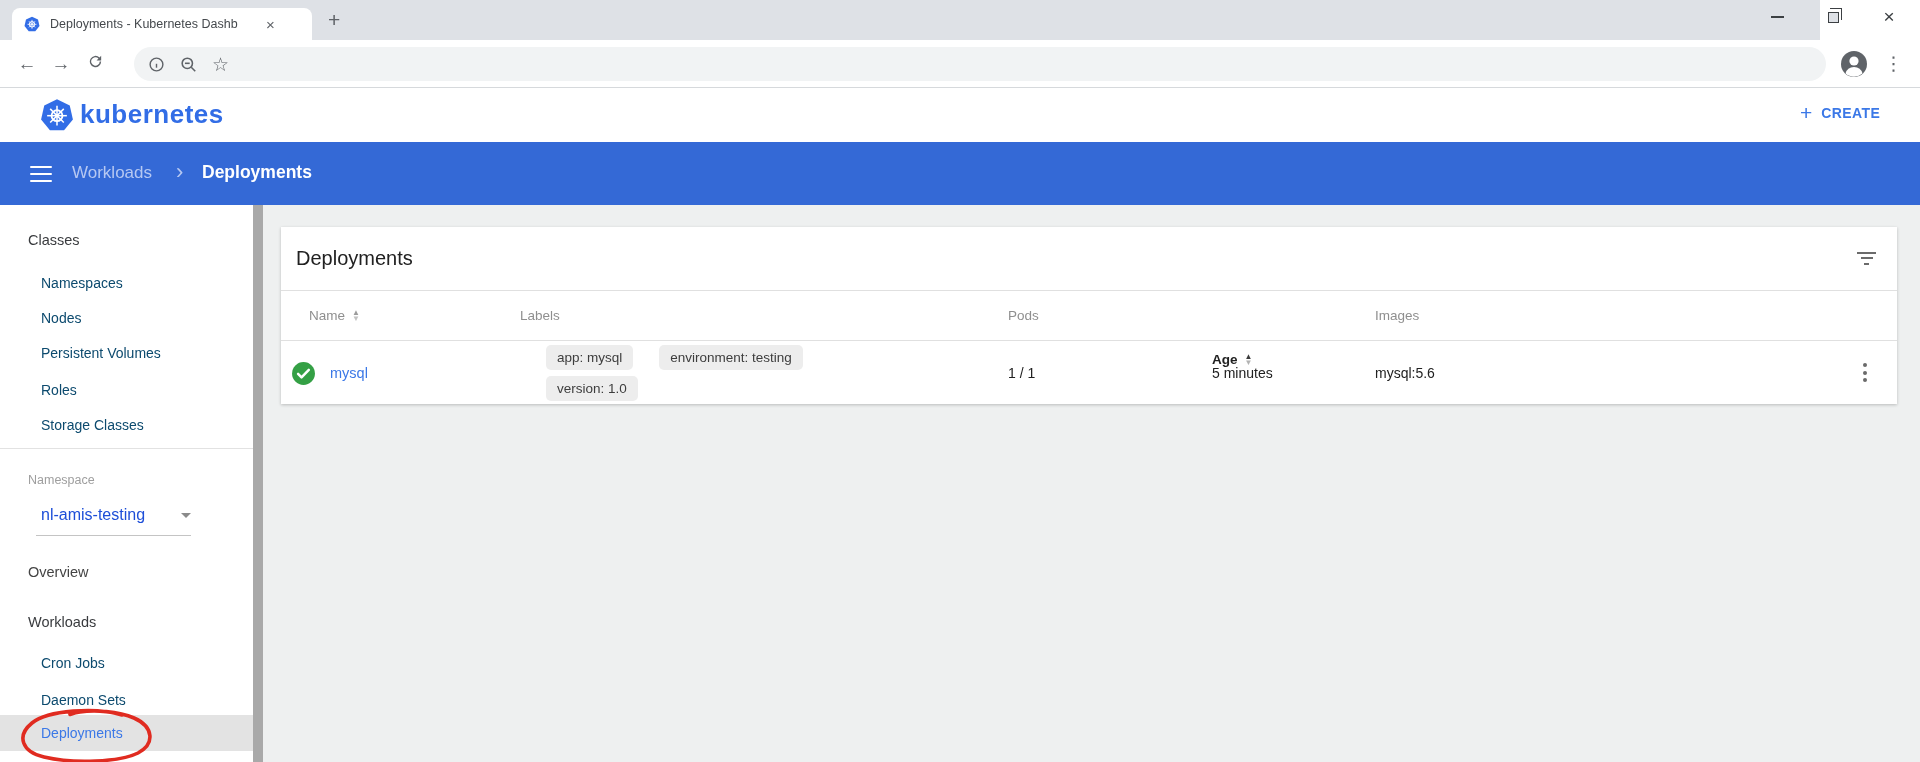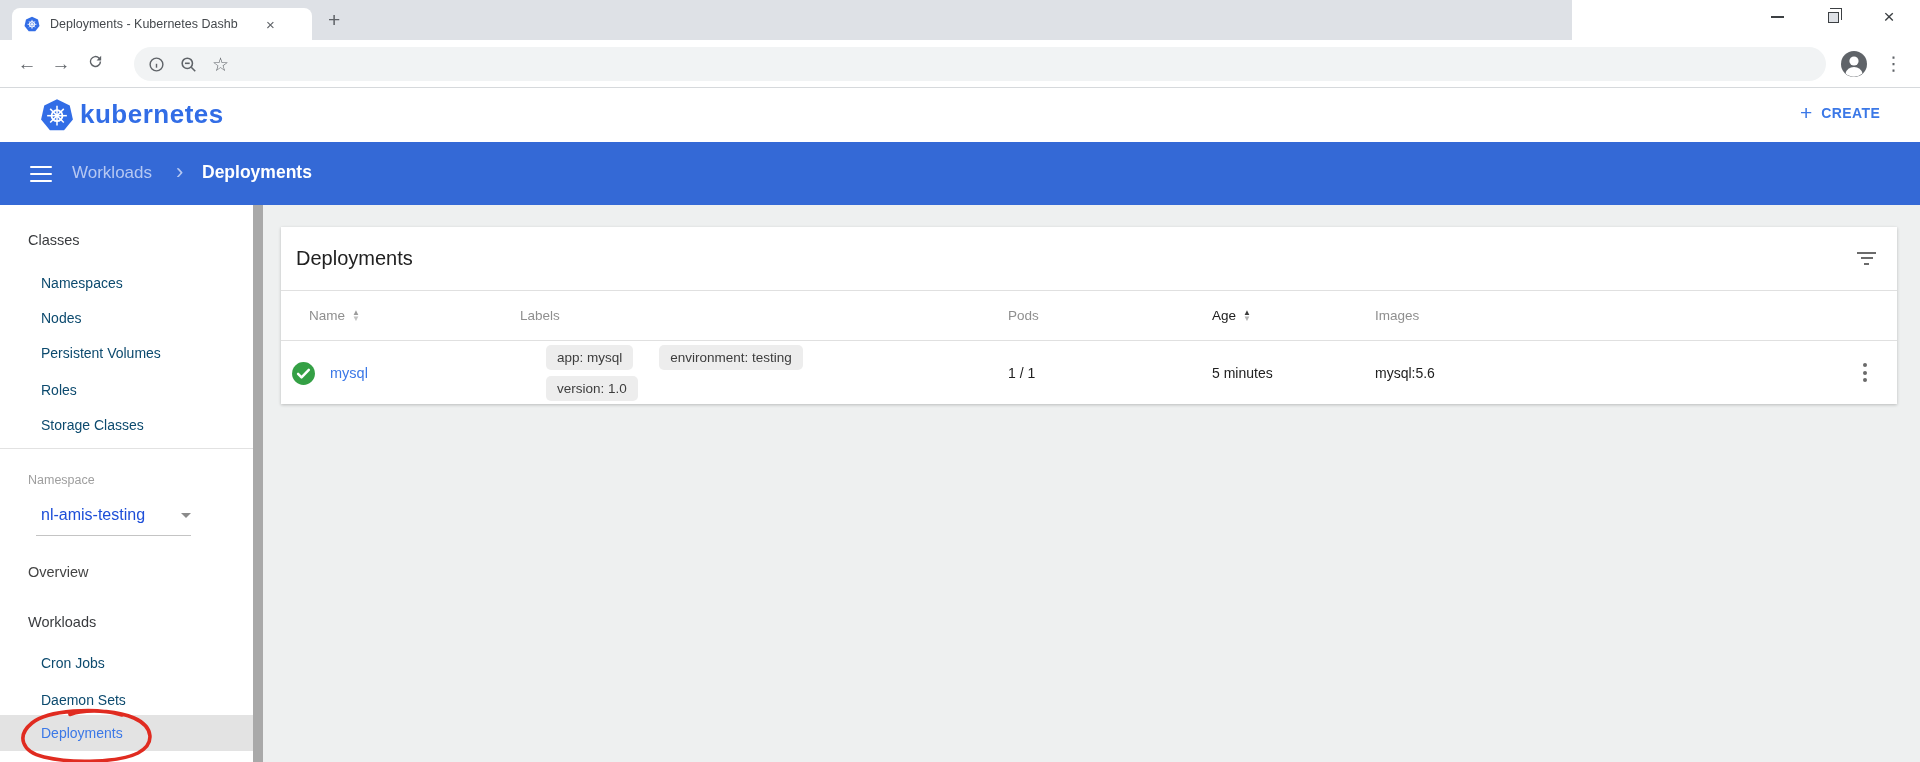--- a/index.html
+++ b/index.html
@@ -1,21 +1,21 @@
 <!DOCTYPE html>
 <html><head>
 <meta charset="utf-8">
 <style>
   html,body{margin:0;padding:0;background:#c9ccd1;}
   *{box-sizing:border-box;}
   #stage{position:relative;width:1920px;height:762px;overflow:hidden;background:#fff;
          font-family:"Liberation Sans",sans-serif;-webkit-font-smoothing:antialiased;}
 
   
-  .tabbar{position:absolute;left:0;top:0;width:1572px;height:40px;background:#dee1e6;}
+  .tabbar{position:absolute;left:0;top:0;width:1820px;height:40px;background:#dee1e6;}
   .tab{position:absolute;left:12px;top:8px;width:300px;height:32px;background:#fff;
        border-radius:8px 8px 0 0;display:flex;align-items:center;padding:0 8px 0 12px;}
   .favicon{width:16px;height:16px;flex:0 0 16px;}
   .tab-title{margin-left:10px;width:212px;overflow:hidden;white-space:nowrap;
              font-size:12.5px;color:#45494d;}
   .tab-close{margin-left:4px;font-size:15px;color:#5f6368;line-height:1;cursor:default;}
   .newtab{position:absolute;left:328px;top:7px;font-size:21px;color:#5f6368;line-height:26px;}
   .wc{position:absolute;top:0;width:46px;height:34px;display:flex;align-items:center;justify-content:center;color:#3c4043;}
   .wc-min{left:1754px;} .wc-restore{left:1810px;} .wc-close{left:1866px;font-size:19px;}
   .minline{width:13px;height:2px;background:#3c4043;}
@@ -80,21 +80,21 @@
   .card{position:absolute;left:281px;top:227px;width:1616px;height:177px;background:#fff;
         box-shadow:0 1px 3px rgba(0,0,0,.22);}
   .card-title{position:absolute;left:15px;top:20px;font-size:20px;color:#212121;}
   .filter-ic{position:absolute;left:1576px;top:25px;width:19px;}
   .filter-ic div{background:#6b6b6b;height:2px;margin:0 auto 3.4px auto;}
   .f1{width:19px;} .f2{width:12px;} .f3{width:5px;}
   .t-divider{position:absolute;left:0;top:63px;width:1616px;border-top:1px solid #e0e0e0;}
   .h-divider{position:absolute;left:0;top:113px;width:1616px;border-top:1px solid #e0e0e0;}
   .th{position:absolute;top:80px;height:18px;line-height:18px;font-size:13.5px;color:#8f8f8f;
       display:flex;align-items:center;}
-  .th.sorted{color:#212121;font-weight:400;}
+  .th.sorted{color:#212121;font-weight:700;margin-top:44px;}
   .sort{display:inline-flex;flex-direction:column;margin-left:7px;}
   .sort span{font-size:8px;line-height:6.5px;}
   .up-in{color:#9c9c9c;} .dn-in{color:#c2c2c2;}
   .up-ac{color:#3c3c3c;} .dn-ac{color:#b3b3b3;}
   .status-ic{position:absolute;left:10px;top:134px;}
   .cell{position:absolute;height:20px;line-height:20px;font-size:14px;color:#212121;}
   .name-link{color:#3b78e7;font-weight:500;font-size:14.5px;}
   .chip{display:inline-block;background:#ededed;border-radius:5px;padding:4px 11px;
         font-size:13.5px;color:#3d3d3d;line-height:17px;}
   .chiprow{position:absolute;left:265px;display:flex;gap:26px;}

